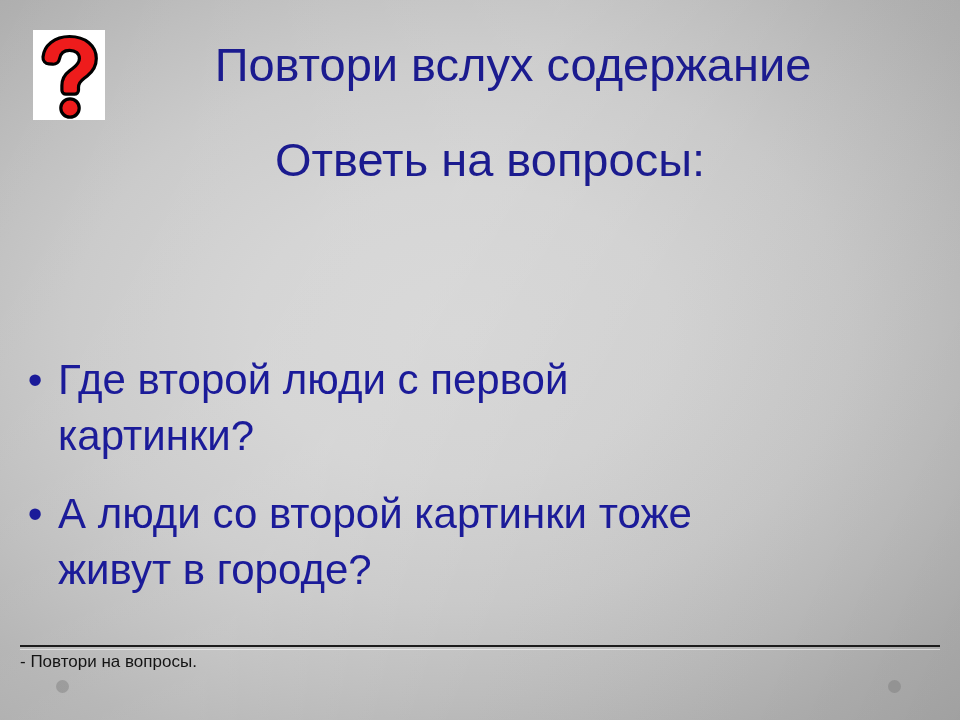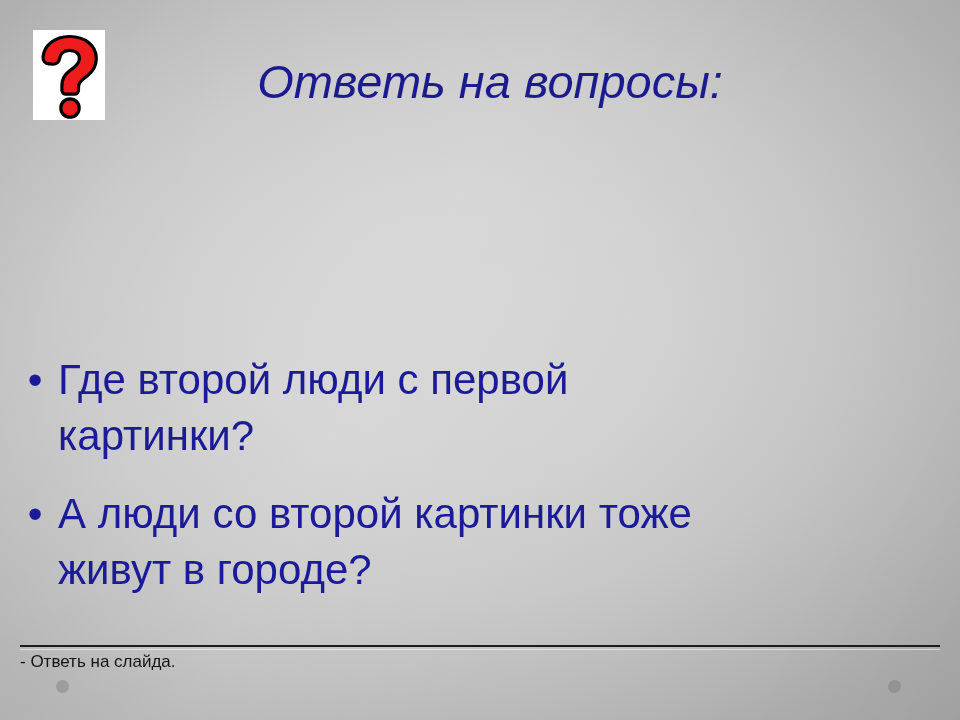--- a/index.html
+++ b/index.html
@@ -66,21 +66,21 @@
     text-align: center;
     color: #1b1b8f;
     font-size: 47px;
     line-height: 62px;
     font-weight: 400;
     letter-spacing: 0px;
     white-space: nowrap;
   }
   #title-block .tline { display: block; }
   #title-block .tline.first { padding-left: 46px; }
-  #title-block .tline.third { margin-top: 17px; font-style: italic; }
+  #title-block .tline.third { margin-top: 33px; }
 
   
   #bullet-list {
     position: absolute;
     left: 12px;
     top: 352px;
     width: 880px;
     color: #1b1b99;
     font-size: 42px;
     line-height: 56px;
@@ -166,37 +166,38 @@
                L45.5 57.3
                C45.5 53.5 46.9 51.4 51.2 48.2
                L54.2 45.9
                C60.4 41.2 63.3 36.0 63.3 28.6
                C63.3 15.7 52.4 6.5 36.5 6.5 Z" fill="#ee1c1c" stroke="#000000" stroke-width="3.2" stroke-linejoin="round"></path>
       <circle cx="37.0" cy="78.0" r="9.2" fill="#ee1c1c" stroke="#000000" stroke-width="3.2"></circle>
     </svg>
   </div>
 
   <div id="title-block">
+    <span class="tline first">Повтори вслух содержание</span>
     <span class="tline third">Ответь на вопросы:</span>
   </div>
 
   <div id="bullet-list">
 
     <div class="bullet-item">
       <span class="bullet-marker">•</span>
       <span class="bullet-text">Где второй люди с первой картинки?</span>
     </div>
 
     <div class="bullet-item">
       <span class="bullet-marker">•</span>
       <span class="bullet-text">А люди со второй картинки тоже живут в городе?</span>
     </div>
 
   </div>
 
   <div id="footer-rule"></div>
   <div id="footer-rule-shadow"></div>
-  <div id="footer-text">- Ответь на слайда.</div>
+  <div id="footer-text">- Повтори на вопросы.</div>
 
   <div class="deco-dot" id="deco-dot-left"></div>
   <div class="deco-dot" id="deco-dot-right"></div>
 
 </div>
 
 </body></html>

